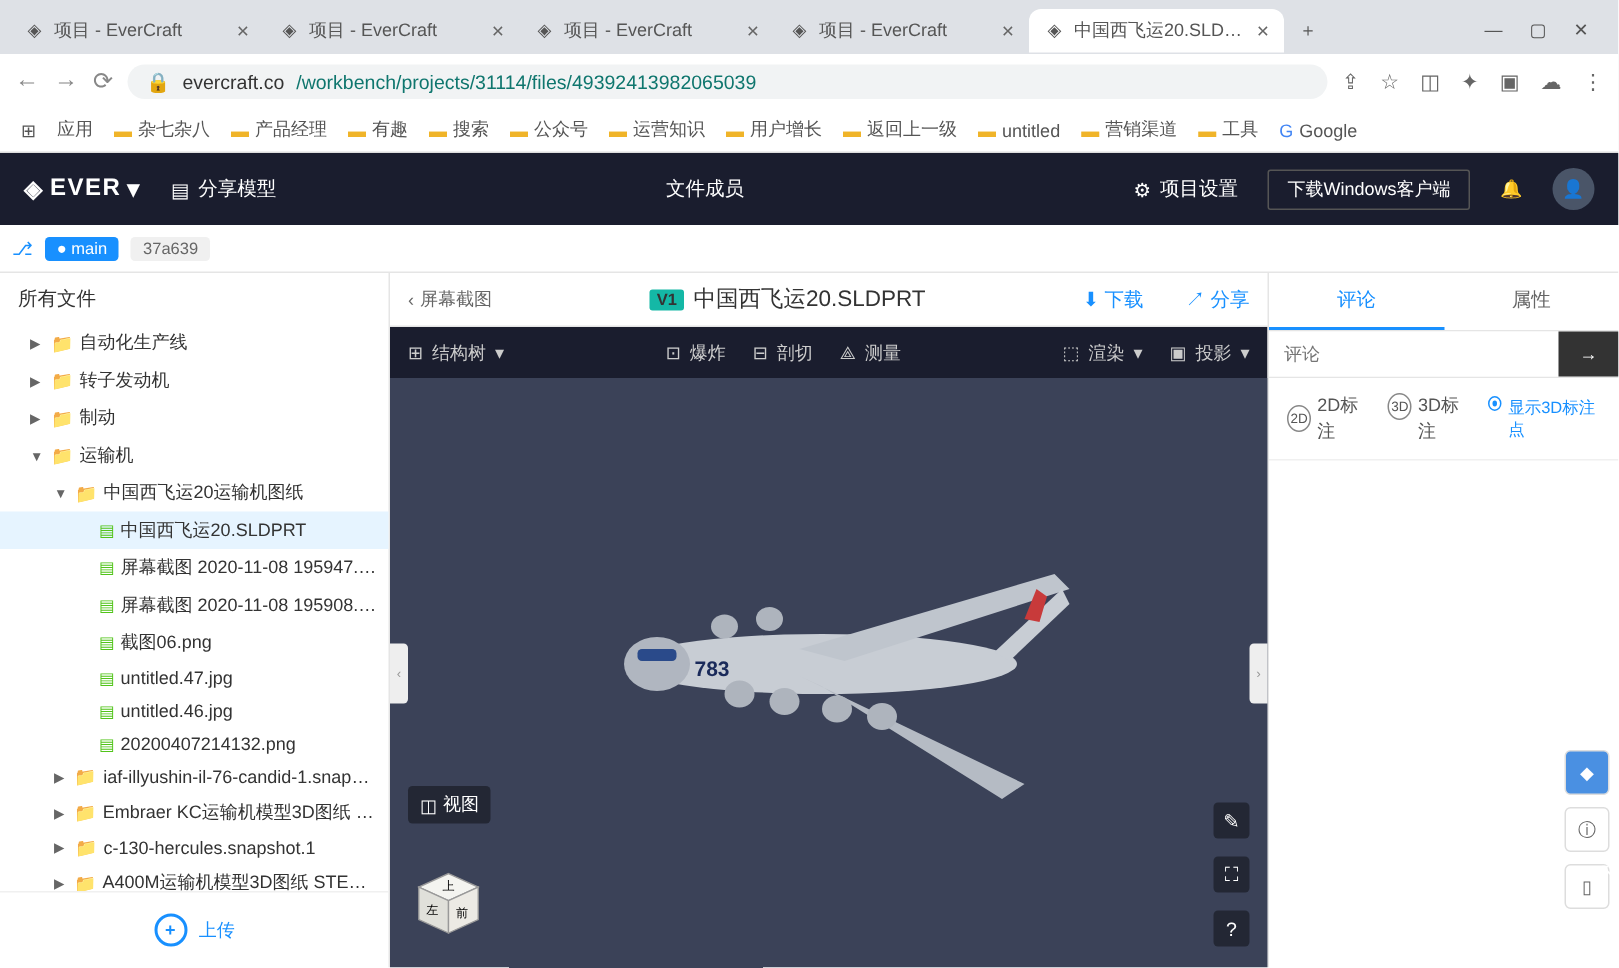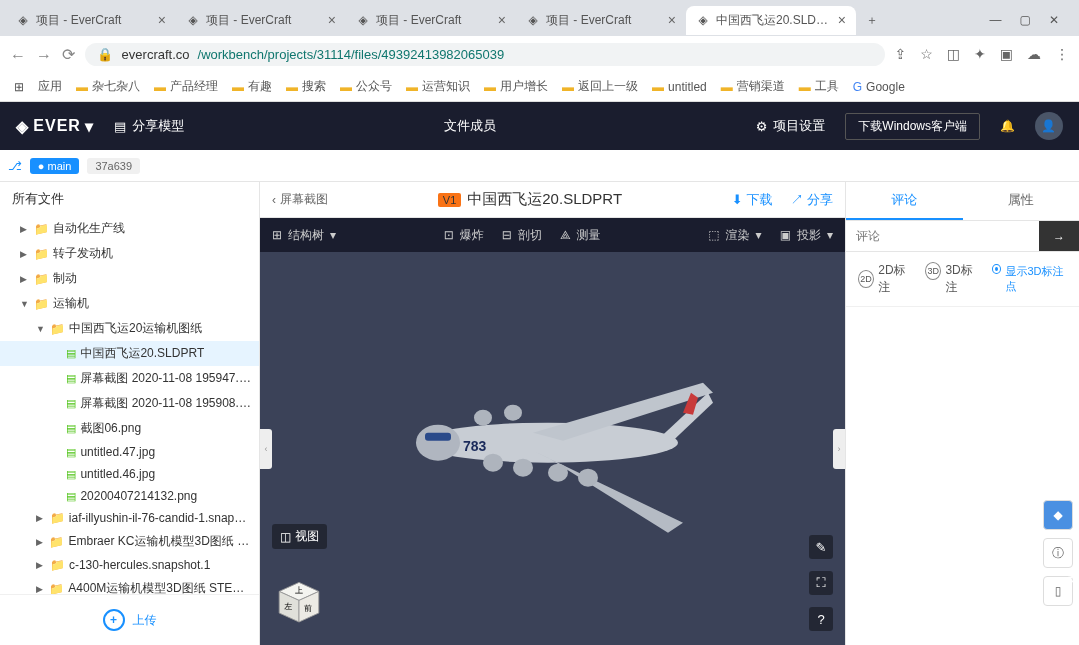--- a/index.html
+++ b/index.html
@@ -44,23 +44,23 @@
 .tree-item.selected { background: #e6f4ff; }
 .caret { width: 10px; color: #666; font-size: 9px; }
 .folder-icon { color: #f0b429; }
 .file-icon { color: #52c41a; font-size: 11px; }
 .tree-label { font-size: 12px; overflow: hidden; text-overflow: ellipsis; }
 .upload-row { display: flex; align-items: center; justify-content: center; gap: 8px; padding: 14px; color: #1890ff; border-top: 1px solid #f0f0f0; }
 .upload-icon { width: 22px; height: 22px; border: 2px solid #1890ff; border-radius: 50%; display: flex; align-items: center; justify-content: center; font-weight: bold; }
 .main-col { flex: 1; display: flex; flex-direction: column; min-width: 0; }
 .file-bar { height: 36px; display: flex; align-items: center; padding: 0 12px; border-bottom: 1px solid #e5e5e5; gap: 12px; }
 .back-link { color: #666; display: flex; align-items: center; gap: 4px; }
-.version-badge { background: #f97316; color: #333; padding: 1px 5px; border-radius: 2px; font-size: 11px; font-weight: 400; }
+.version-badge { background: #14b8a6; color: #333; padding: 1px 5px; border-radius: 2px; font-size: 11px; font-weight: 700; }
 .file-name { font-size: 15px; margin-left: 6px; }
-.file-actions { margin-left: auto; display: flex; gap: 18px; color: #1890ff; font-size: 13px; }
+.file-actions { margin-left: auto; display: flex; gap: 28px; color: #1890ff; font-size: 13px; }
 .viewer-toolbar { height: 34px; background: #1a1d2e; display: flex; align-items: center; padding: 0 12px; color: #ccc; gap: 18px; font-size: 12px; }
 .tb-group { display: flex; align-items: center; gap: 6px; }
 .tb-spacer { flex: 1; }
 .viewer-canvas { flex: 1; background: #3b4258; position: relative; }
 .canvas-handle { position: absolute; top: 50%; width: 12px; height: 40px; background: #eee; transform: translateY(-50%); display: flex; align-items: center; justify-content: center; color: #999; font-size: 9px; }
 .canvas-handle.left { left: 0; border-radius: 0 3px 3px 0; }
 .canvas-handle.right { right: 0; border-radius: 3px 0 0 3px; }
 .view-btn { position: absolute; left: 12px; bottom: 96px; background: rgba(0,0,0,.4); color: #fff; padding: 4px 8px; border-radius: 3px; font-size: 12px; display: flex; align-items: center; gap: 4px; }
 .orient-cube { position: absolute; left: 12px; bottom: 14px; width: 54px; height: 54px; }
 .cube-svg { width: 100%; height: 100%; }

